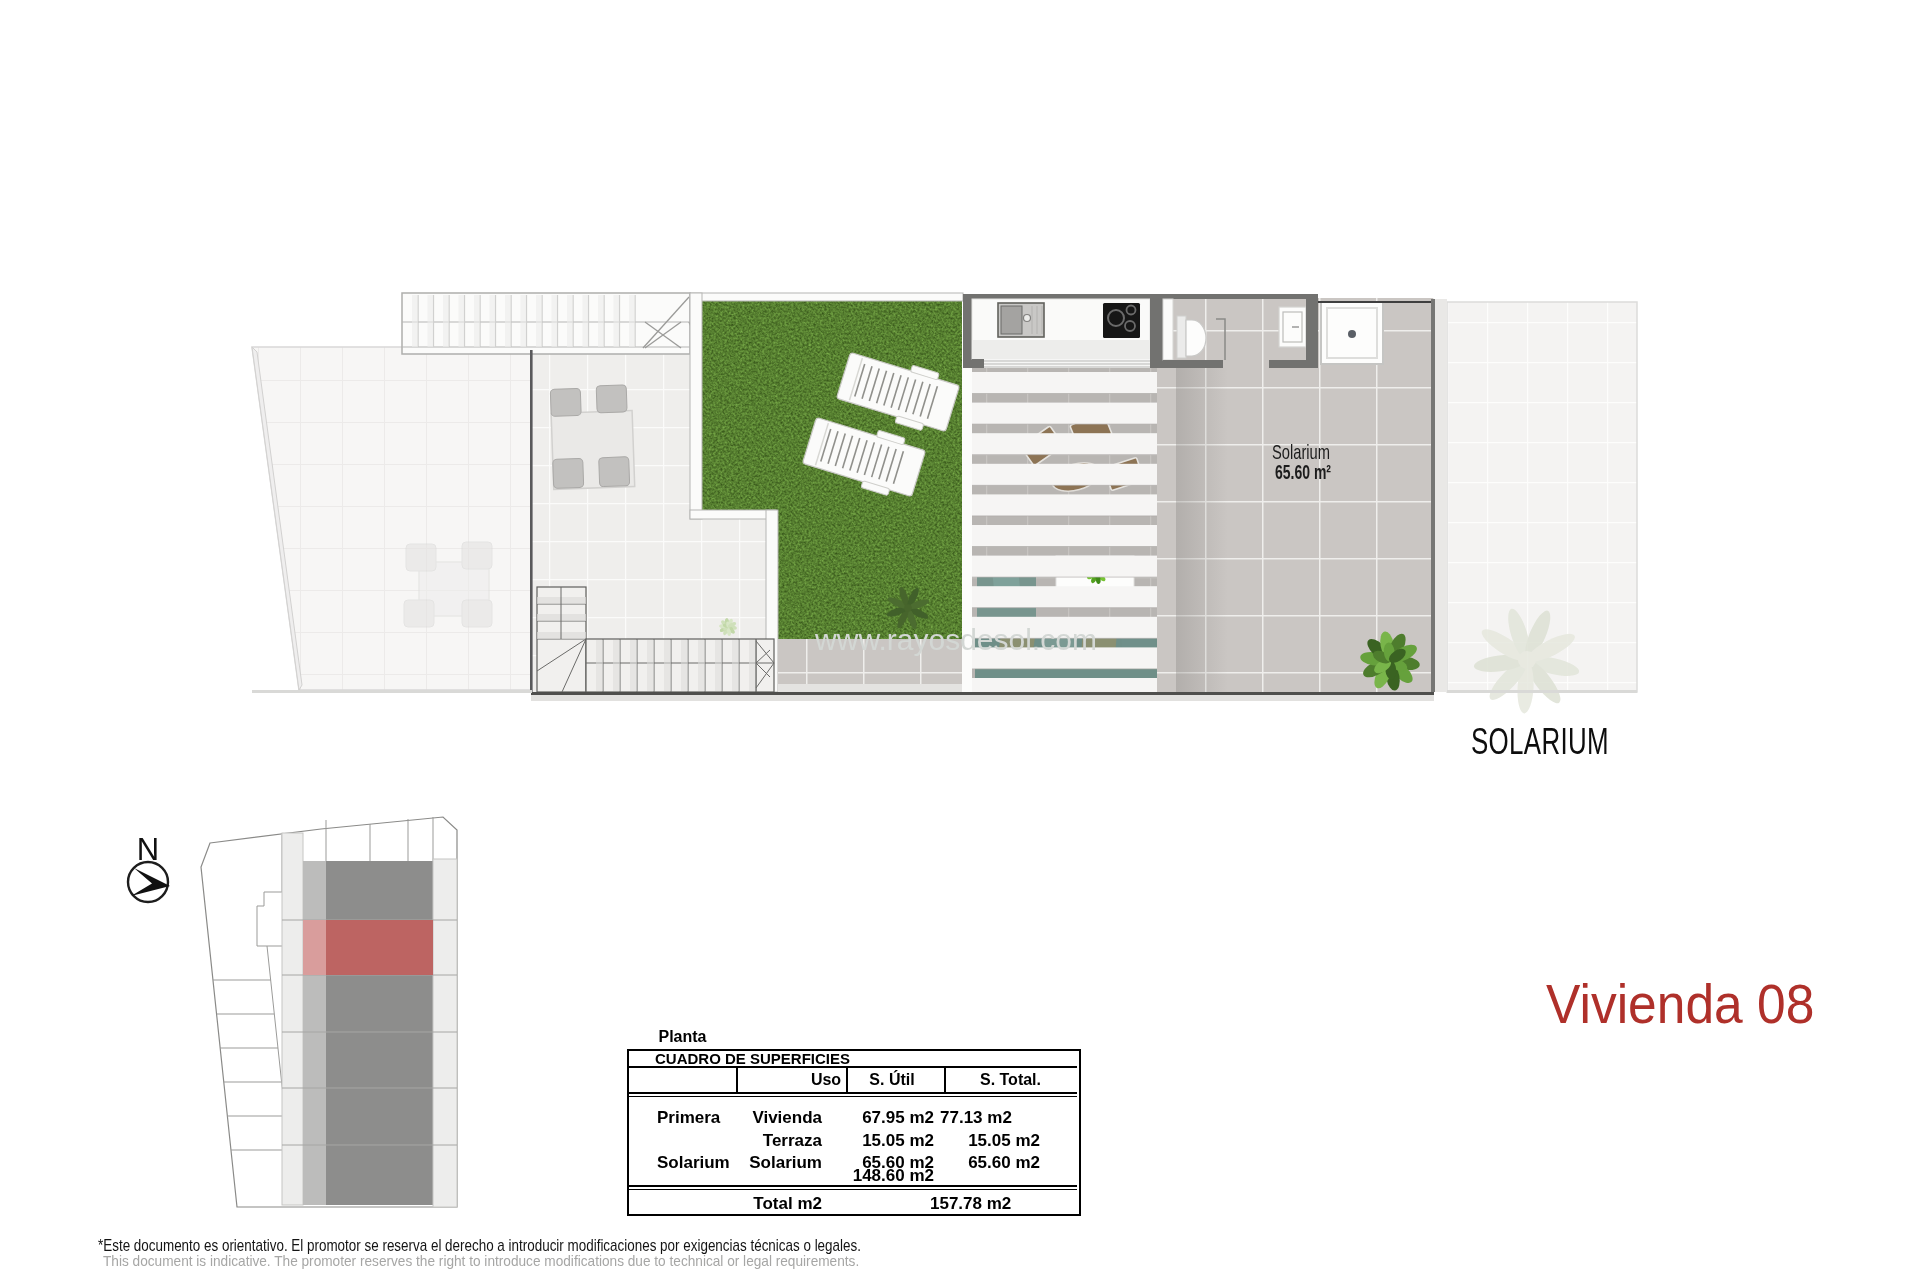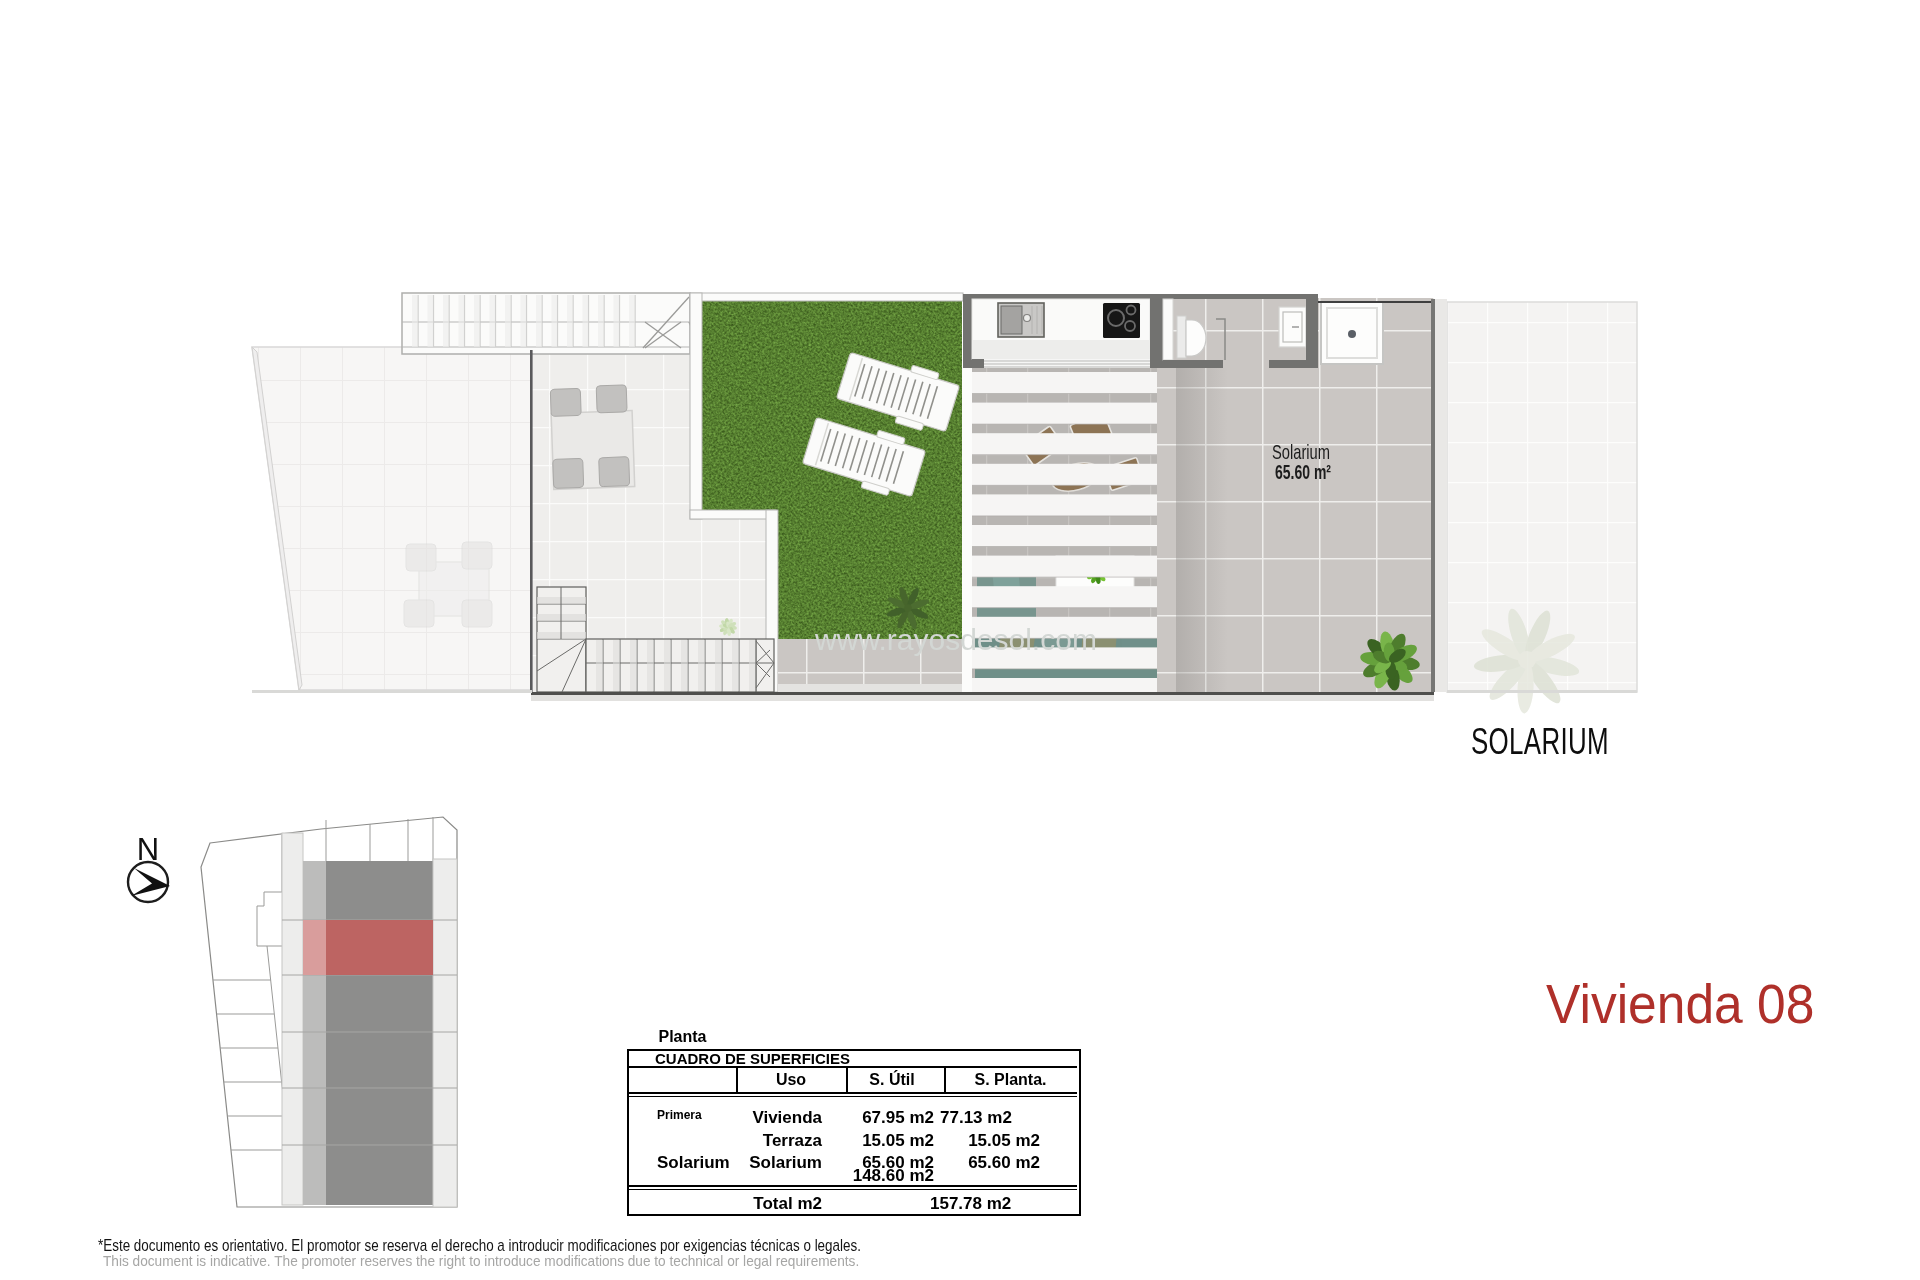--- a/index.html
+++ b/index.html
@@ -613,25 +613,25 @@
 <div class="abs" style="left:629px;top:1096px;width:448px;height:0;border-top:1.5px solid #000;"></div>
 <div class="abs" style="left:736px;top:1068px;width:0;height:24px;border-left:2px solid #000;"></div>
 <div class="abs" style="left:846px;top:1068px;width:0;height:24px;border-left:2px solid #000;"></div>
 <div class="abs" style="left:944px;top:1068px;width:0;height:24px;border-left:2px solid #000;"></div>
 <div class="abs" style="left:629px;top:1185px;width:448px;height:0;border-top:2px solid #000;"></div>
 <div class="abs" style="left:629px;top:1189px;width:448px;height:0;border-top:1.5px solid #000;"></div>
 
 <div class="tl" style="left:655px;top:1050px;font-size:15px;font-weight:bold;color:#000000;">CUADRO DE SUPERFICIES</div>
 
 <div class="tl" style="left:629px;top:1028px;width:107px;text-align:center;font-size:16px;font-weight:bold;">Planta</div>
-<div class="tl" style="left:736px;top:1071px;width:110px;text-align:center;font-size:16px;font-weight:bold;">Uso</div>
+<div class="tl" style="left:736px;top:1071px;width:110px;text-align:center;font-size:16px;font-weight:bold;padding-left:35px;">Uso</div>
 <div class="tl" style="left:846px;top:1071px;width:92px;text-align:center;font-size:16px;font-weight:bold;">S. Útil</div>
-<div class="tl" style="left:944px;top:1071px;width:133px;text-align:center;font-size:16px;font-weight:bold;">S. Planta.</div>
-
-<div class="tl" style="left:657px;top:1108px;font-size:12px;font-weight:bold;">Primera</div>
+<div class="tl" style="left:944px;top:1071px;width:133px;text-align:center;font-size:16px;font-weight:bold;">S. Total.</div>
+
+<div class="tl" style="left:657px;top:1108px;font-size:17px;font-weight:bold;">Primera</div>
 <div class="tl" style="left:657px;top:1153px;font-size:17px;font-weight:bold;">Solarium</div>
 <div class="tl" style="left:692px;top:1108px;width:130px;text-align:right;font-size:17px;font-weight:bold;">Vivienda</div>
 <div class="tl" style="left:692px;top:1131px;width:130px;text-align:right;font-size:17px;font-weight:bold;">Terraza</div>
 <div class="tl" style="left:692px;top:1153px;width:130px;text-align:right;font-size:17px;font-weight:bold;">Solarium</div>
 <div class="tl" style="left:834px;top:1108px;width:100px;text-align:right;font-size:17px;font-weight:bold;">67.95 m2</div>
 <div class="tl" style="left:834px;top:1131px;width:100px;text-align:right;font-size:17px;font-weight:bold;">15.05 m2</div>
 <div class="tl" style="left:834px;top:1153px;width:100px;text-align:right;font-size:17px;font-weight:bold;">65.60 m2</div>
 <div class="tl" style="left:940px;top:1108px;width:100px;text-align:left;font-size:17px;font-weight:bold;">77.13 m2</div>
 <div class="tl" style="left:940px;top:1131px;width:100px;text-align:right;font-size:17px;font-weight:bold;">15.05 m2</div>
 <div class="tl" style="left:940px;top:1153px;width:100px;text-align:right;font-size:17px;font-weight:bold;">65.60 m2</div>

